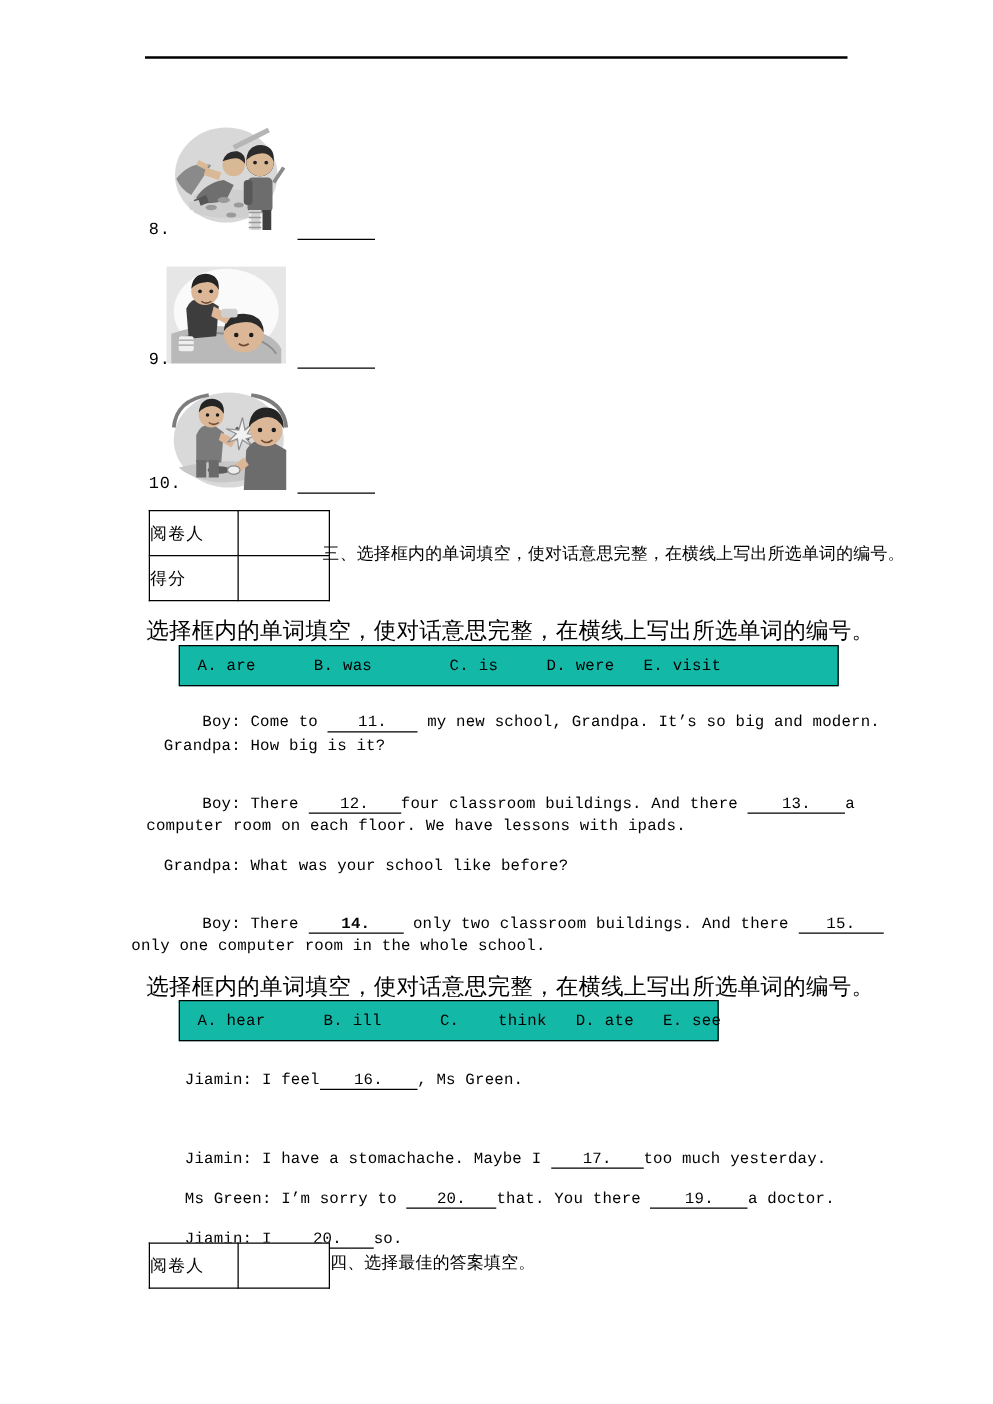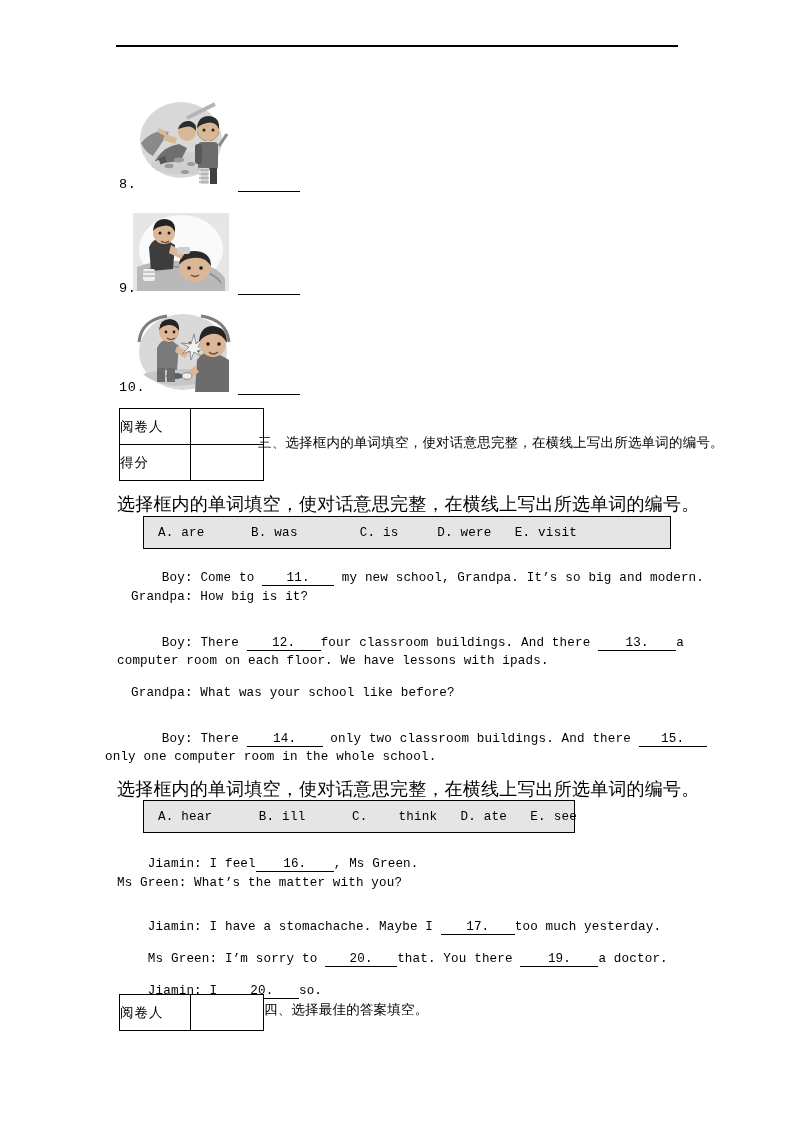--- a/index.html
+++ b/index.html
@@ -82,21 +82,21 @@
     letter-spacing: 0.2px;
     white-space: nowrap;
     color: #000000;
   }
 
   
   .word-box {
     position: absolute;
     border: 1.4px solid #000;
     box-sizing: border-box;
-    background: #e5e5e5;
+    background: #14b8a6;
   }
   .word-box .inner {
     position: absolute;
     left: 14px;
     top: 50%;
     transform: translateY(-50%);
     font-family: "Liberation Mono", monospace;
     font-size: 12.6px;
     white-space: pre;
     letter-spacing: 0.2px;
@@ -257,36 +257,35 @@
 
   <div class="dlg" style="left:131px; top:622px;">
     <span>Boy: There </span><span class="blank-ul" style="width:74px;">12.</span><span>four classroom buildings. And there </span><span class="blank-ul" style="width:78px;">13.</span><span>a</span>
   </div>
 
   <div class="dlg" style="left:117px; top:654px;">computer room on each floor. We have lessons with ipads.</div>
 
   <div class="dlg" style="left:131px; top:686px;">Grandpa: What was your school like before?</div>
 
   <div class="dlg" style="left:131px; top:718px;">
-    <span>Boy: There </span><span class="blank-ul" style="width:76px;">14.</span><span> only two classroom buildings. And there </span><span class="blank-ul" style="width:68px;">15.</span>
+    <span>Boy: There </span><span class="blank-ul" style="width:76px;font-weight:bold;">14.</span><span> only two classroom buildings. And there </span><span class="blank-ul" style="width:68px;">15.</span>
   </div>
 
   <div class="dlg" style="left:105px; top:750px;text-align:center;">only one computer room in the whole school.</div>
 
   <div class="cn-line" style="left:117px; top:777px;">选择框内的单词填空，使对话意思完整，在横线上写出所选单词的编号。</div>
 
   <div class="word-box" style="left:143px; top:800px; width:432px; height:33px;">
     <div class="inner">A. hear      B. ill      C.    think   D. ate   E. see</div>
   </div>
 
   <div class="dlg" style="left:117px; top:843px;">
     <span>Jiamin: I feel</span><span class="blank-ul" style="width:78px;">16.</span><span>, Ms Green.</span>
   </div>
 
-  <div class="dlg" style="left:117px; top:876px;">Ms Green: What’s the matter with you?</div>
 
   <div class="dlg" style="left:117px; top:906px;">
     <span>Jiamin: I have a stomachache. Maybe I </span><span class="blank-ul" style="width:74px;">17.</span><span>too much yesterday.</span>
   </div>
 
   <div class="dlg" style="left:117px; top:938px;">
     <span>Ms Green: I’m sorry to </span><span class="blank-ul" style="width:72px;">20.</span><span>that. You there </span><span class="blank-ul" style="width:78px;">19.</span><span>a doctor.</span>
   </div>
 
   <div class="dlg" style="left:117px; top:970px;">

